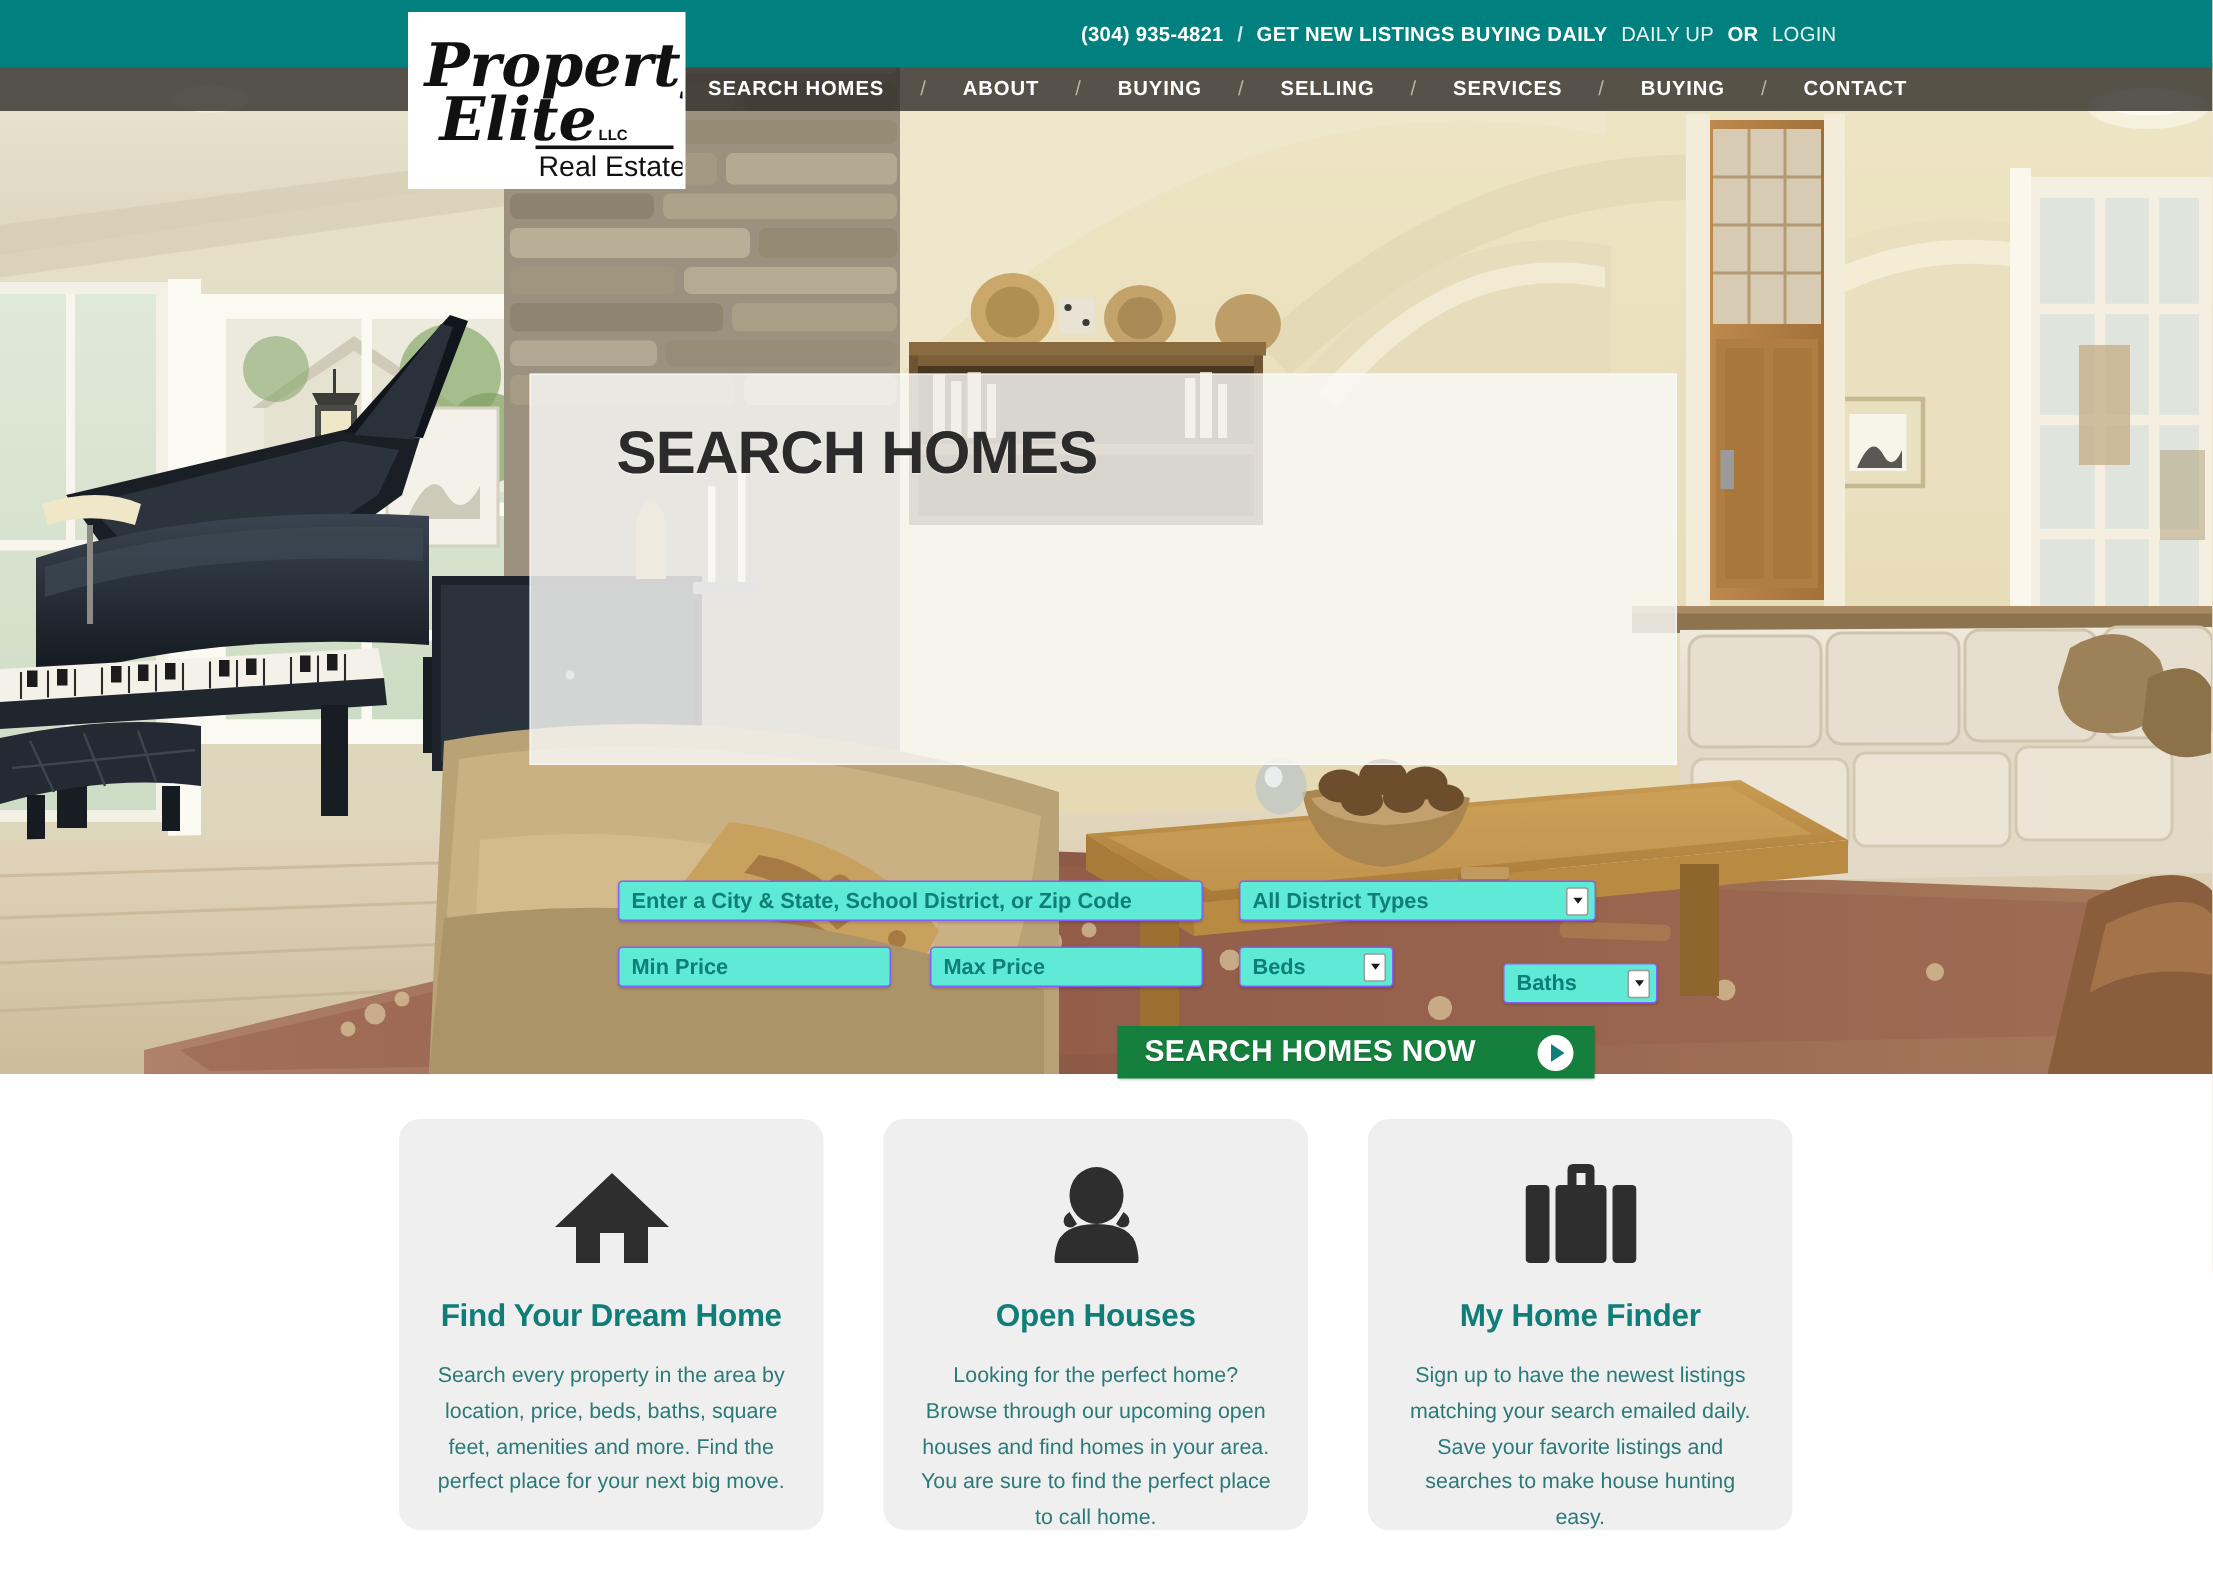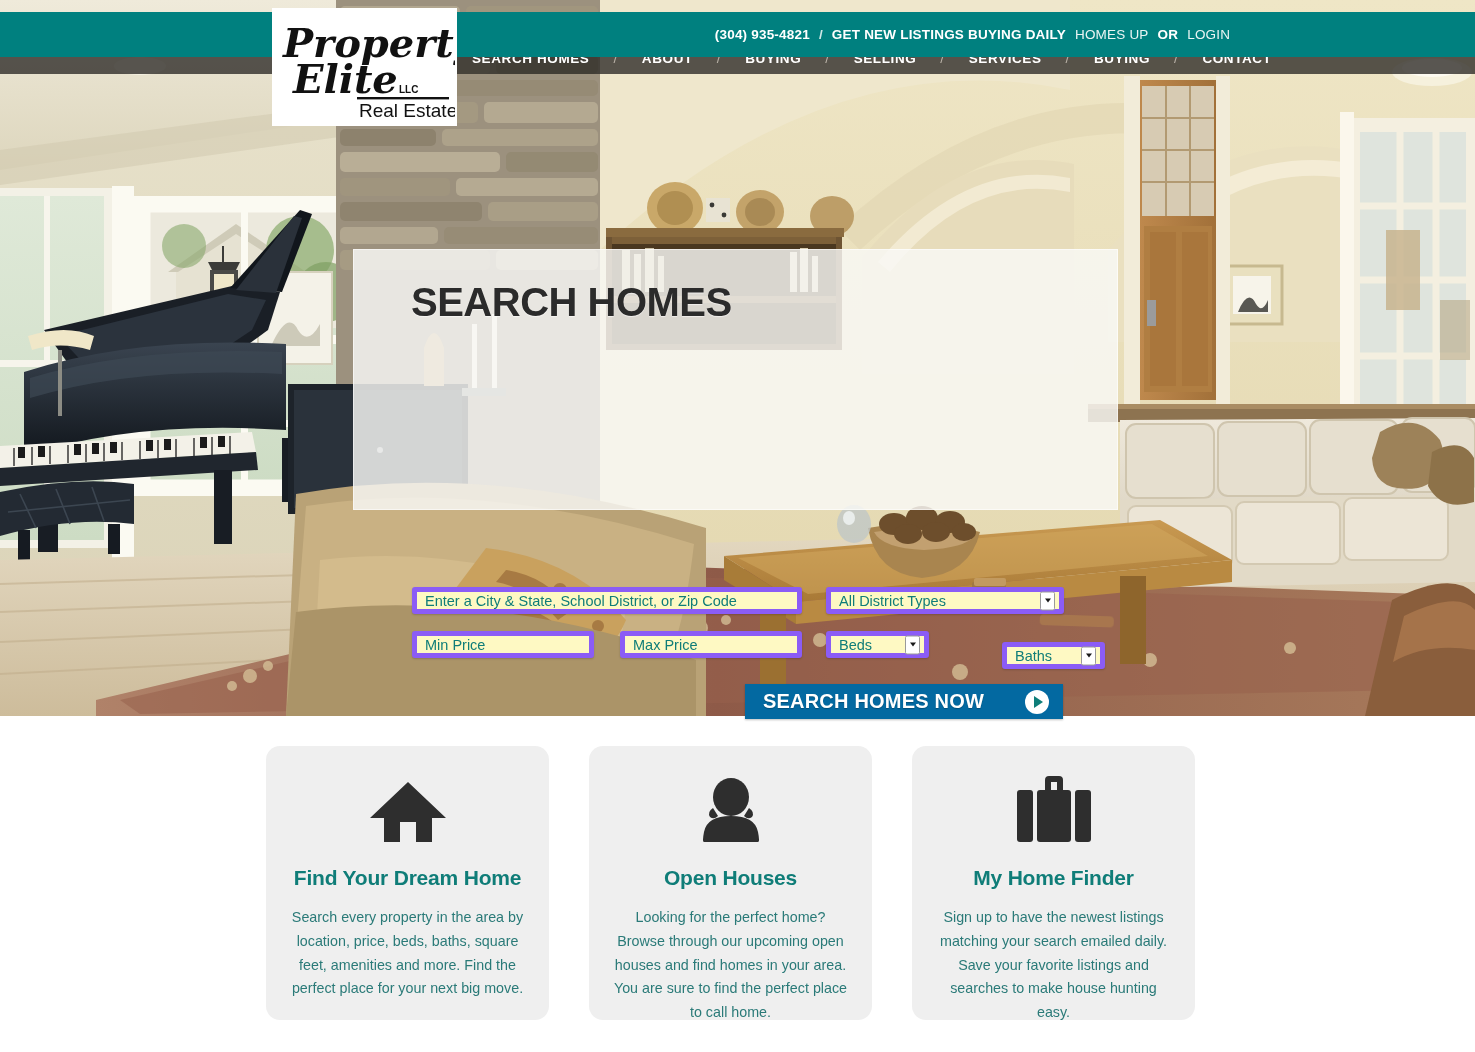--- a/index.html
+++ b/index.html
@@ -6,21 +6,21 @@
   html, body {
     width:1475px; height:1052px;
     background:#ffffff;
     font-family:"Liberation Sans", sans-serif;
     overflow:hidden;
   }
   .page { position:relative; width:1475px; height:1052px; background:#fff; }
 
   
   .topbar{
-    position:absolute; left:0; top:12px; width:1475px; height:45px;
+    position:absolute; left:0; top:0; width:1475px; height:45px;
     background:#00807f; z-index:30;
   }
   .topbar-inner{
     position:absolute; right:0; top:0; height:45px; width:100%;
     display:flex; align-items:center; justify-content:center;
     padding-right:0;
   }
   .top-links{
     display:flex; align-items:center; gap:0; color:#ffffff;
     font-size:13.5px; letter-spacing:.2px; white-space:nowrap;
@@ -67,24 +67,24 @@
     background:rgba(249,249,247,0.82);
     border:1px solid rgba(255,255,255,0.55);
     z-index:20;
   }
   .search-title{
     position:absolute; left:57px; top:30px;
     font-size:40px; font-weight:bold; color:#2b2b2b; letter-spacing:-0.5px;
     text-shadow:0 1px 1px rgba(255,255,255,.6);
   }
   .fld{
-    position:absolute; background:#fef9c3;
-    border:5px solid #8b5cf6; border-radius:3px;
+    position:absolute; background:#5eead4;
+    border:1px solid #8b5cf6; border-radius:3px;
     box-shadow:0 1px 2px rgba(0,0,0,0.18);
-    color:#0f7d78; font-weight:normal; font-size:14.5px;
+    color:#0f7d78; font-weight:bold; font-size:14.5px;
     display:flex; align-items:center; padding-left:8px;
   }
   .fld.sel{ padding-right:26px; }
   .caret{
     position:absolute; right:4px; top:50%; transform:translateY(-50%);
     width:15px; height:19px; background:#ffffff;
     border:1px solid #9a9a9a; border-radius:2px;
     display:flex; align-items:center; justify-content:center;
   }
   .caret i{
@@ -94,21 +94,21 @@
   }
   #f-location{ left:58px; top:337px; width:390px; height:27px; }
   #f-type    { left:472px; top:337px; width:238px; height:27px; }
   #f-min     { left:58px;  top:381px; width:182px; height:27px; }
   #f-max     { left:266px; top:381px; width:182px; height:27px; }
   #f-beds    { left:472px; top:381px; width:103px; height:27px; }
   #f-baths   { left:600px; top:392px; width:103px; height:27px;margin-left:48px; }
 
   .search-btn{
     position:absolute; left:391px; top:434px; width:318px; height:35px;
-    background:#0369a1; border:0; cursor:pointer;
+    background:#15803d; border:0; cursor:pointer;
     display:flex; align-items:center; justify-content:space-between;
     padding:0 14px 0 18px;
     box-shadow:0 1px 2px rgba(0,0,0,0.25);
   }
   .search-btn span{
     color:#ffffff; font-size:20px; font-weight:bold; letter-spacing:.2px;
     text-shadow:0 1px 1px rgba(0,0,0,.25);
   }
   .play-ic{
     width:24px; height:24px; border-radius:50%; background:#ffffff;
@@ -556,21 +556,21 @@
       <span class="nav-item">CONTACT</span>
     </div>
   </div>
 
   <div class="topbar">
     <div class="topbar-inner">
       <div class="top-links">
         <span class="top-phone">(304) 935-4821</span>
         <span class="top-sep">/</span>
         <span class="top-emailed">GET NEW LISTINGS BUYING DAILY</span>
-        <span class="top-signup">HOMES UP</span>
+        <span class="top-signup">DAILY UP</span>
         <span class="top-or">OR</span>
         <span class="top-login">LOGIN</span>
       </div>
     </div>
   </div>
 
   <div class="logo-box">
     <svg class="logo-svg" viewBox="0 0 180 112" aria-hidden="true">
       <text x="8" y="46" font-family="'DejaVu Serif', serif" font-size="40" font-style="italic" font-weight="bold" fill="#111">Property</text>
       <text x="18" y="82" font-family="'DejaVu Serif', serif" font-size="40" font-style="italic" font-weight="bold" fill="#111">Elite</text>

